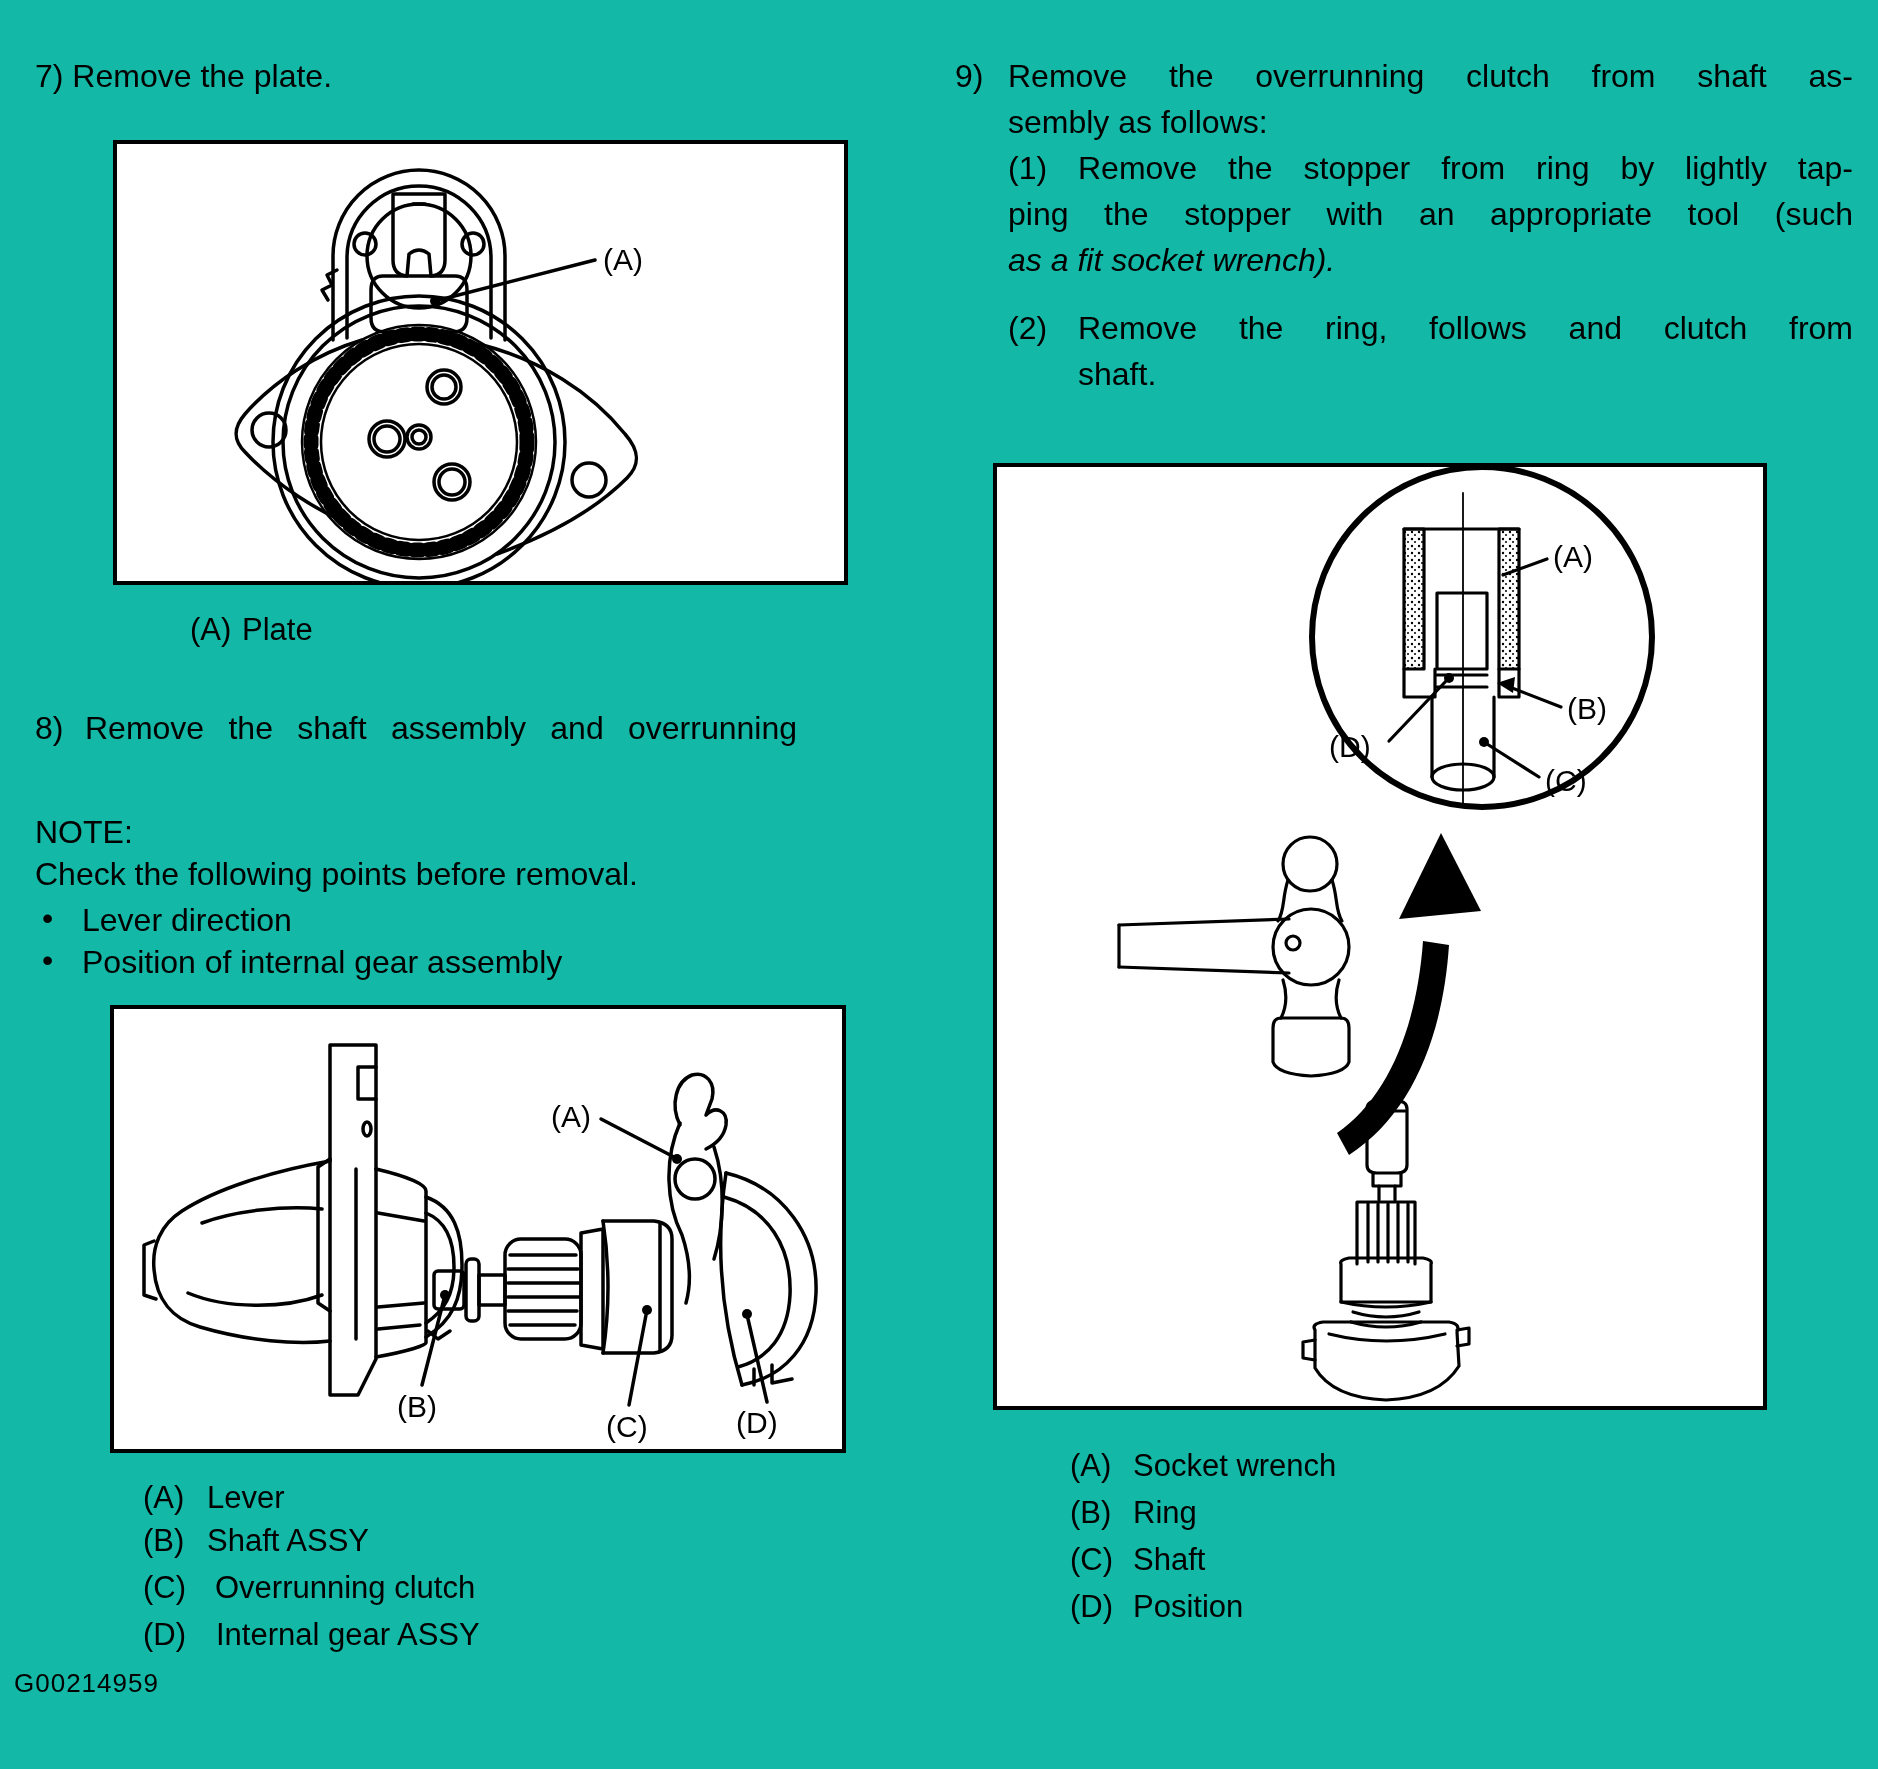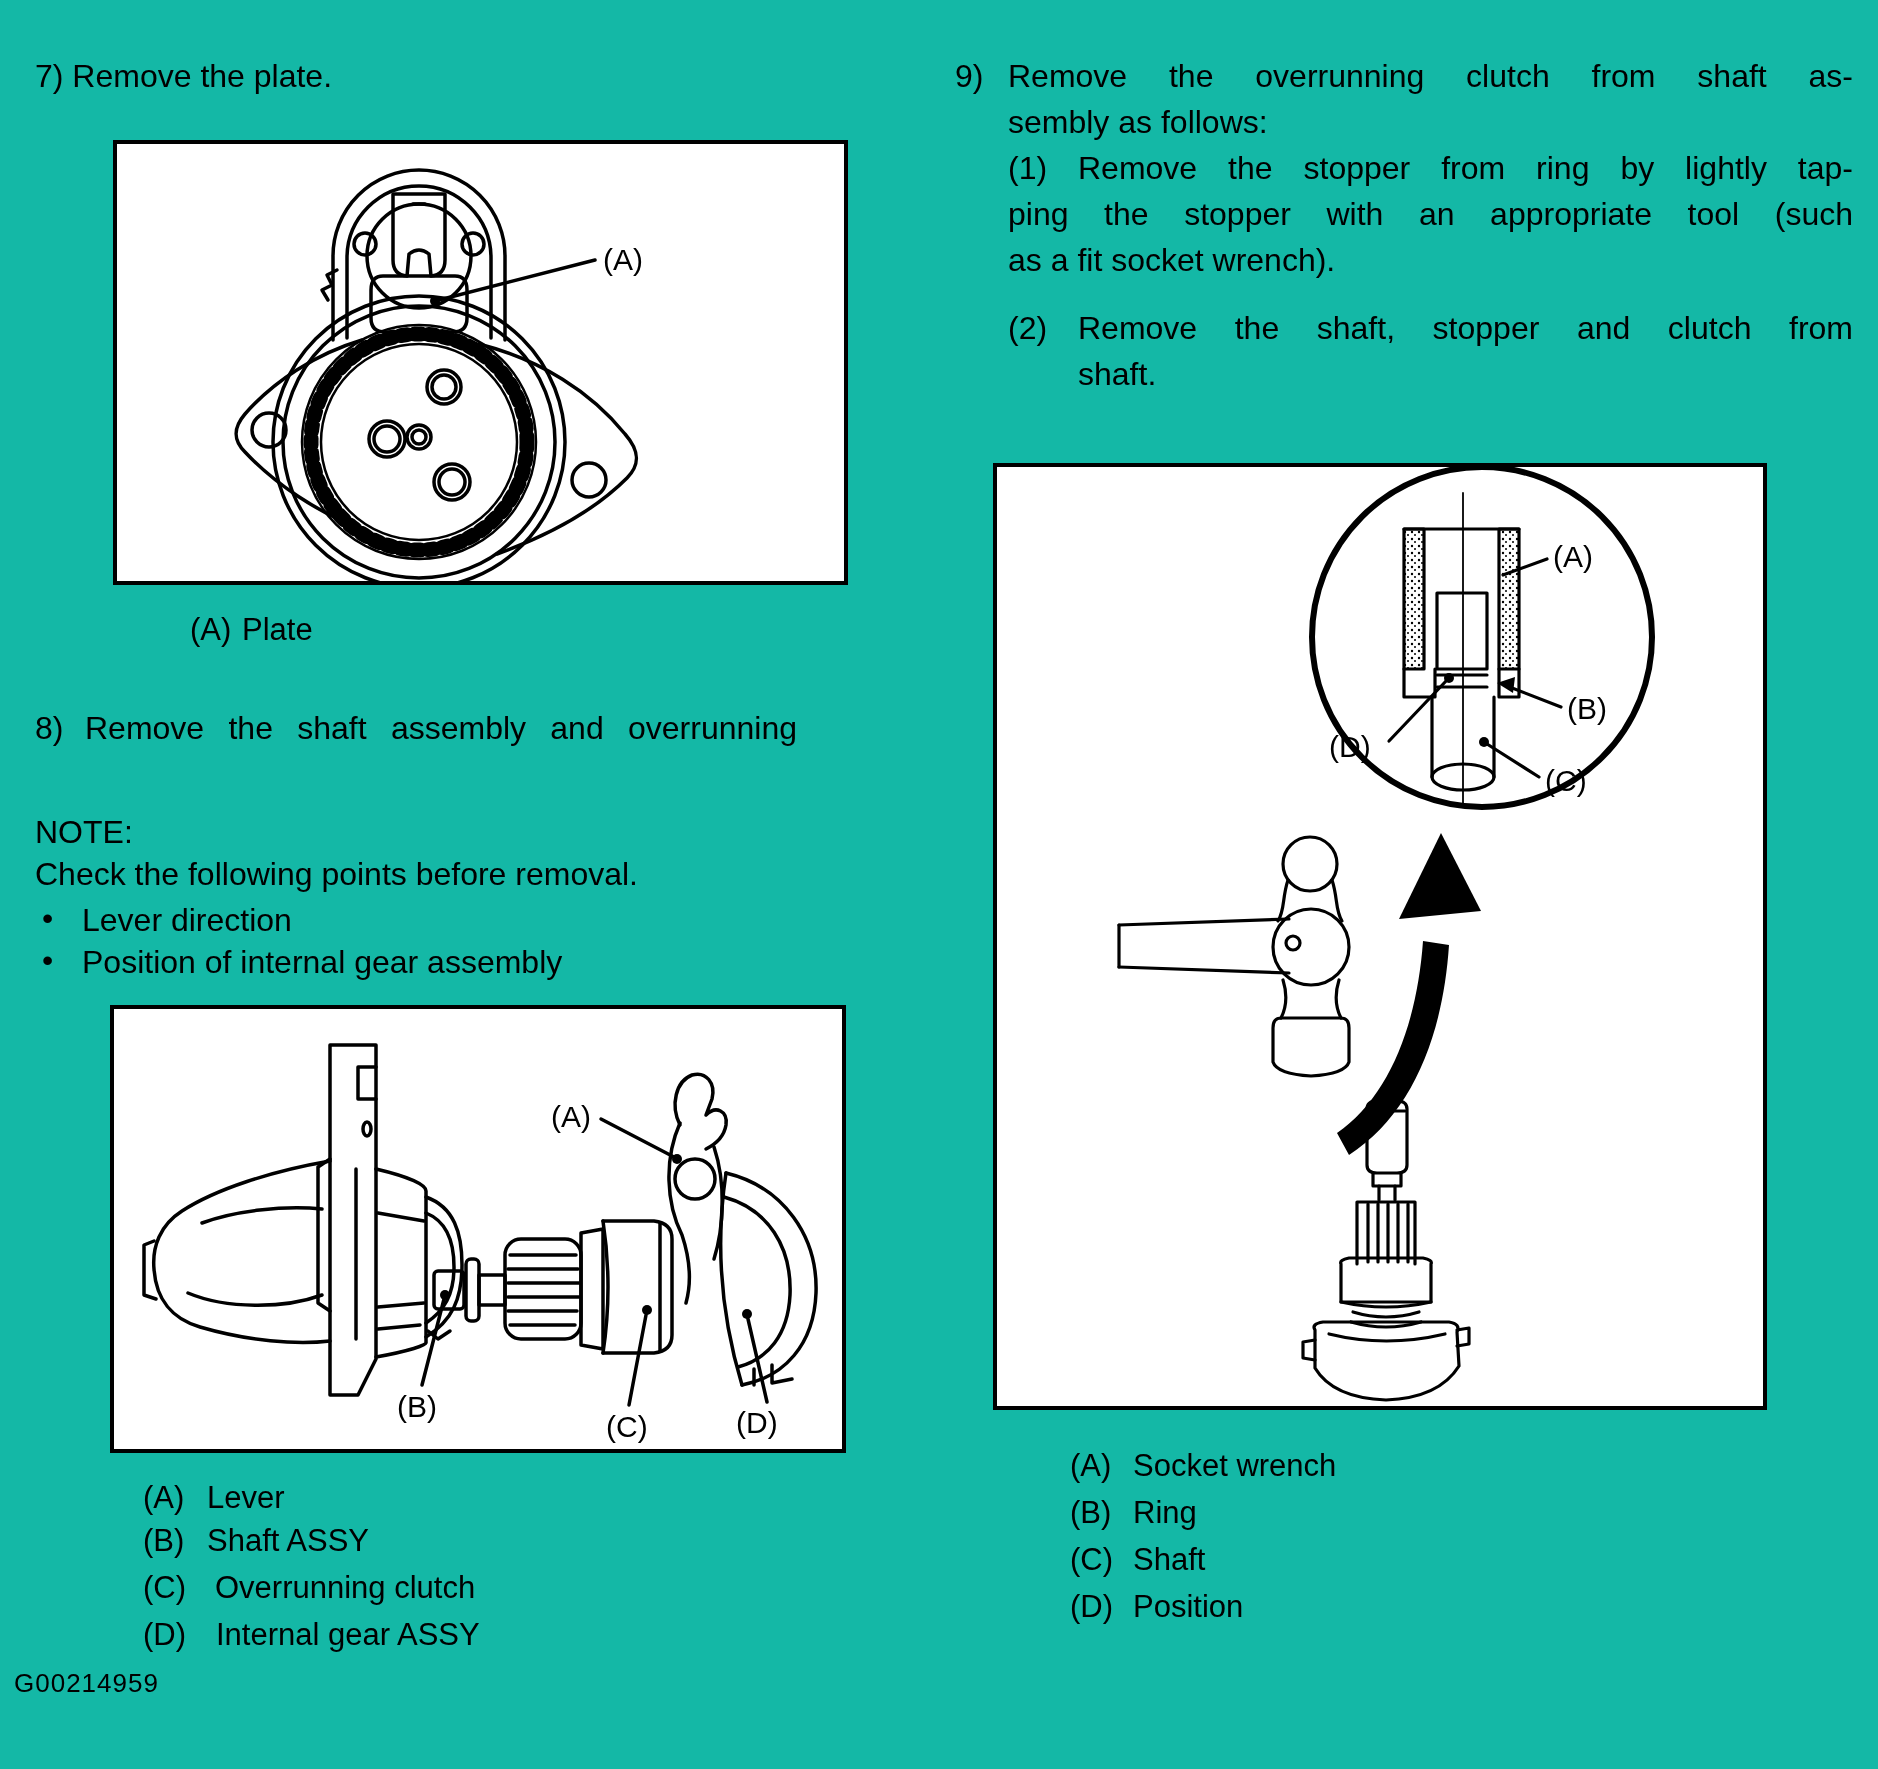--- a/index.html
+++ b/index.html
@@ -155,24 +155,24 @@
 
   <div class="code abs" style="left:14px;top:1668px;">G00214959</div>
 
   <span class="t abs" style="left:955px;top:58px;">9)</span>
   <div class="tj abs" style="left:1008px;top:58px;width:845px;">Remove the overrunning clutch from shaft as-</div>
   <div class="t abs" style="left:1008px;top:104px;">sembly as follows:</div>
 
   <span class="t abs" style="left:1008px;top:150px;">(1)</span>
   <div class="tj abs" style="left:1078px;top:150px;width:775px;">Remove the stopper from ring by lightly tap-</div>
   <div class="tj abs" style="left:1008px;top:196px;width:845px;">ping the stopper with an appropriate tool (such</div>
-  <div class="t abs" style="left:1008px;top:242px;">as a fit socket wrench).</div>
+  <div class="t abs" style="left:1008px;top:242px;font-style:italic;">as a fit socket wrench).</div>
 
   <span class="t abs" style="left:1008px;top:310px;">(2)</span>
-  <div class="tj abs" style="left:1078px;top:310px;width:775px;">Remove the shaft, stopper and clutch from</div>
+  <div class="tj abs" style="left:1078px;top:310px;width:775px;">Remove the ring, follows and clutch from</div>
   <div class="t abs" style="left:1078px;top:356px;">shaft.</div>
 
   <div class="figbox abs" style="left:993px;top:463px;width:774px;height:947px;">
     <svg viewBox="0 0 766 939" width="766" height="939">
       <defs>
         <pattern id="stip" width="7" height="7" patternUnits="userSpaceOnUse">
           <rect width="7" height="7" fill="#fff"></rect>
           <circle cx="2" cy="2" r="1.2" fill="#000"></circle>
           <circle cx="5" cy="5" r="1" fill="#000"></circle>
         </pattern>

